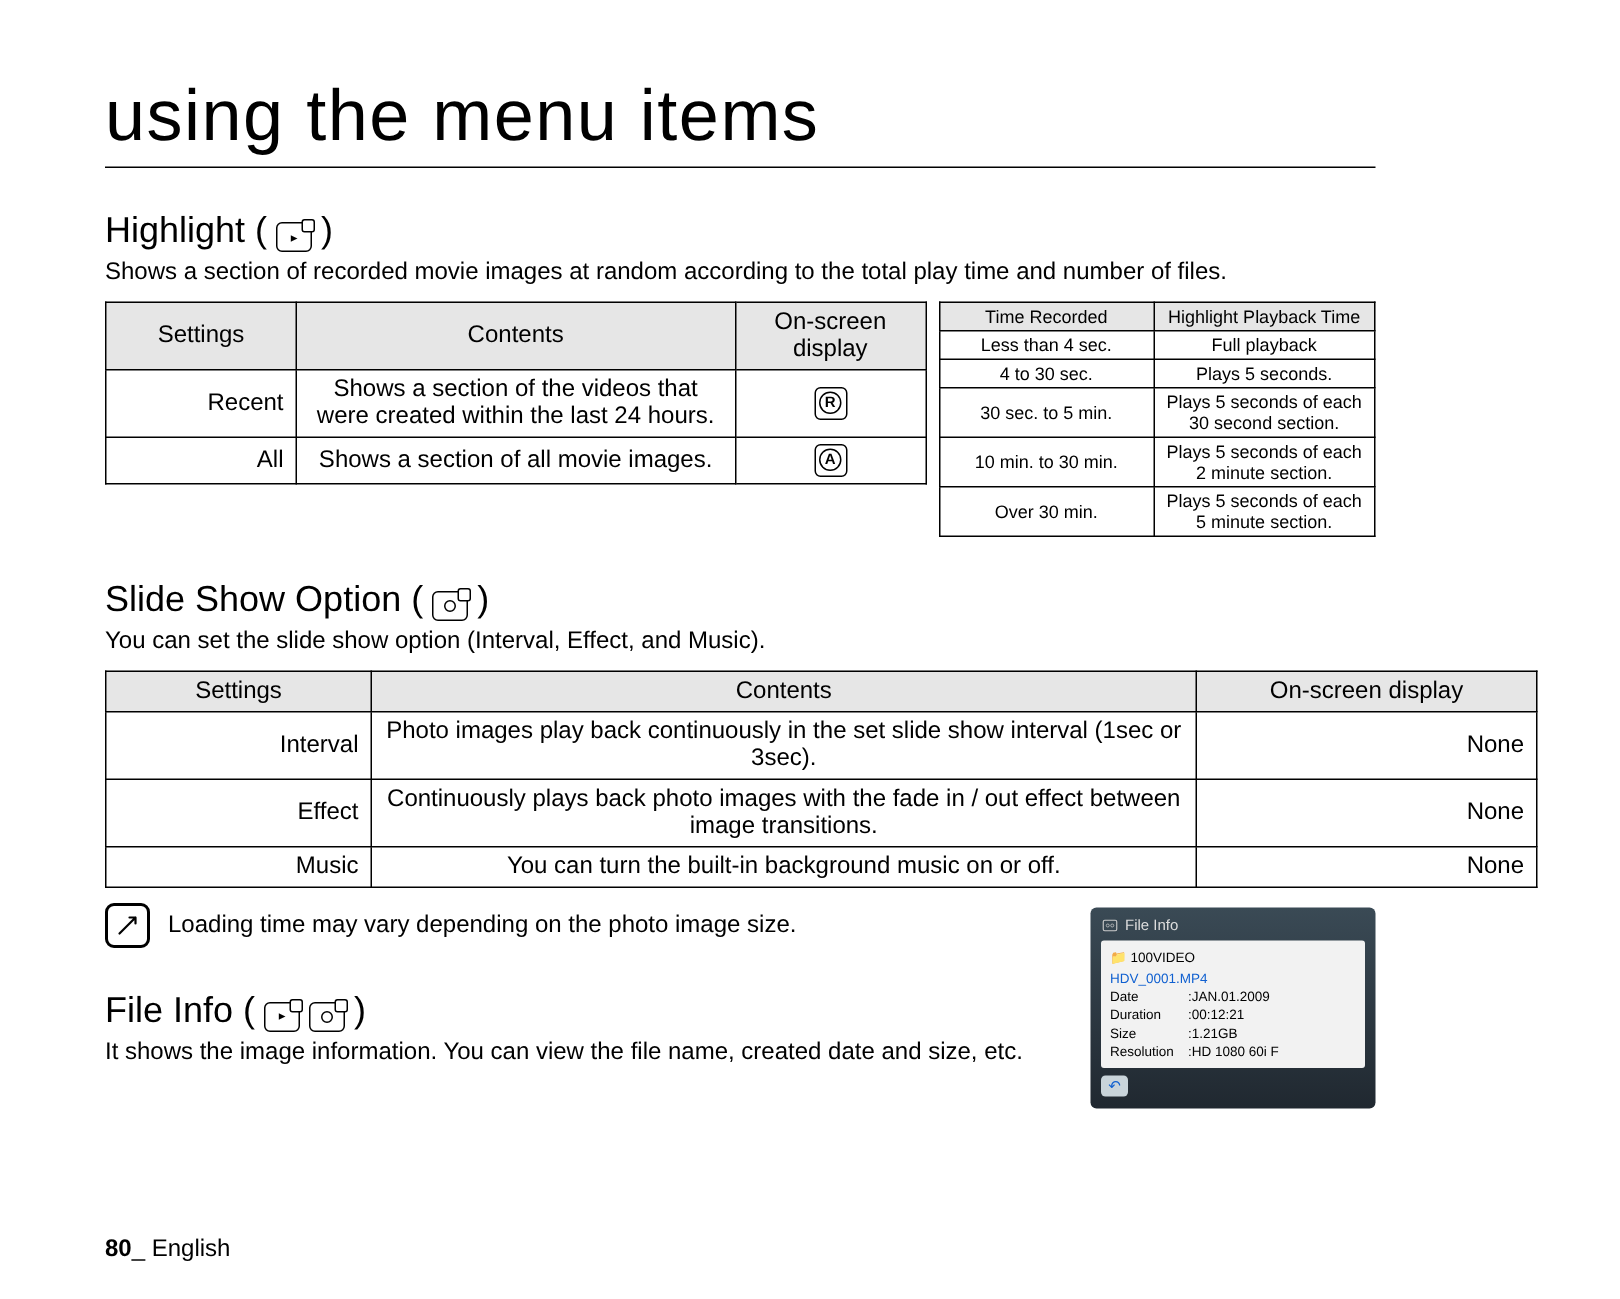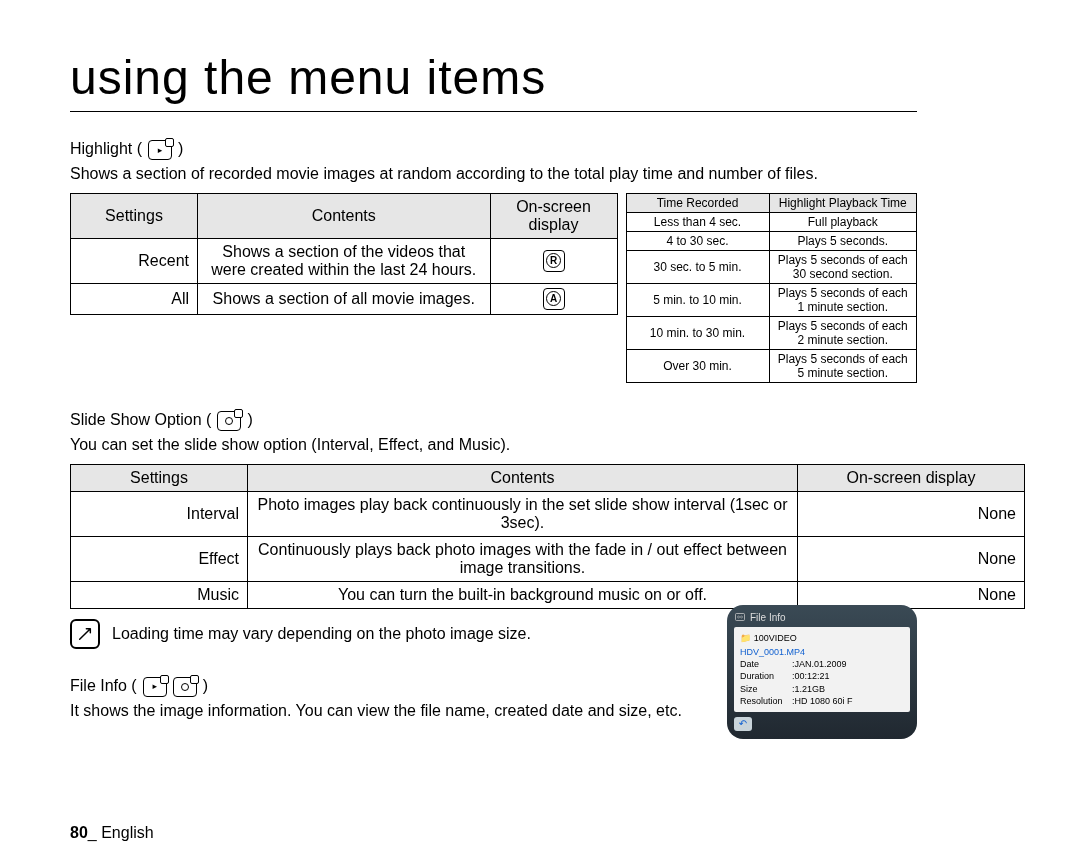--- a/index.html
+++ b/index.html
@@ -1,20 +1,20 @@
 <!DOCTYPE html>
 <html><head>
 <meta charset="utf-8">
 <style>
   html,body{margin:0;padding:0;background:#fff;color:#000;font-family:Helvetica,Arial,sans-serif}
   .page{width:972px;height:866px;box-sizing:border-box;padding:50px 55px 30px 70px;position:relative}
   .title{font-size:48px;font-weight:200;letter-spacing:1px;margin:0 0 6px 0}
   .rule{border:none;border-top:1px solid #000;margin:0 0 18px 0}
   .sec{margin-top:8px}
-  .h2{font-size:16px;font-weight:400;margin:28px 0 4px 0;display:flex;align-items:flex-start;gap:6px}
+  .h2{font-size:24px;font-weight:400;margin:28px 0 4px 0;display:flex;align-items:flex-end;gap:6px}
   .desc{font-size:16px;margin:0 0 8px 0;line-height:1.3}
   .twocol{display:flex;gap:8px;align-items:flex-start}
   table{border-collapse:collapse}
   .t1{width:620px}
   .t2{width:330px;font-size:12px}
   .t3{width:955px}
   th,td{border:1px solid #000;padding:4px 8px;text-align:center;vertical-align:middle;font-size:16px}
   .t2 th,.t2 td{font-size:12px;padding:2px 6px}
   th{background:#e6e6e6;font-weight:400;text-align:center}
   .t1 td:first-child,.t3 td:first-child{text-align:right}
@@ -27,21 +27,21 @@
   .footer{position:absolute;left:70px;bottom:24px;font-size:16px}
   .footer b{font-weight:700}
   
   .modeicon{display:inline-flex;width:22px;height:18px;border:1.5px solid #000;border-radius:4px;align-items:center;justify-content:center;font-size:11px;position:relative}
   .modeicon::after{content:"";position:absolute;right:-3px;top:-3px;width:7px;height:7px;border:1.2px solid #000;border-radius:2px;background:#fff}
   .modeicon.cam::before{content:"";width:6px;height:6px;border:1.2px solid #000;border-radius:50%}
   .modeicon.vid::before{content:"▸";font-size:9px;line-height:1}
   .circleletter{display:inline-flex;width:20px;height:20px;border:1.4px solid #000;border-radius:4px;align-items:center;justify-content:center;font-size:10px;font-weight:700;position:relative}
   .circleletter span{display:inline-flex;width:13px;height:13px;border:1.2px solid #000;border-radius:50%;align-items:center;justify-content:center}
   
-  .fileinfo{position:absolute;right:55px;top:605px;width:190px;background:linear-gradient(#3a4a55,#202830);border-radius:16px;padding:6px 7px 8px 7px;box-sizing:border-box;color:#eee;font-size:9px}
+  .fileinfo{position:absolute;right:55px;top:605px;width:190px;background:linear-gradient(#3a4a55,#202830);border-radius:4px;padding:6px 7px 8px 7px;box-sizing:border-box;color:#eee;font-size:9px}
   .fi-title{color:#ddd;font-size:10px;margin-bottom:4px;display:flex;align-items:center;gap:4px}
   .fi-card{background:#f2f2f2;color:#000;border-radius:2px;padding:5px 6px;font-size:9px;line-height:1.35}
   .fi-folder{font-size:9px;margin-bottom:2px}
   .fi-link{color:#1060d0}
   .fi-row{display:flex}
   .fi-row .k{width:52px}
   .fi-back{display:inline-flex;width:18px;height:14px;background:#c9d4da;border-radius:3px;margin-top:5px;align-items:center;justify-content:center;color:#1060d0;font-size:10px}
 </style>
 </head>
 <body>
@@ -95,24 +95,20 @@
             </tr>
         <tr>
               <td>4 to 30 sec.</td>
               <td>Plays 5 seconds.</td>
             </tr>
         <tr>
               <td>30 sec. to 5 min.</td>
               <td>Plays 5 seconds of each 30 second section.</td>
             </tr>
         <tr>
-              <td>5 min. to 10 min.</td>
-              <td>Plays 5 seconds of each 1 minute section.</td>
-            </tr>
-        <tr>
               <td>10 min. to 30 min.</td>
               <td>Plays 5 seconds of each 2 minute section.</td>
             </tr>
         <tr>
               <td>Over 30 min.</td>
               <td>Plays 5 seconds of each 5 minute section.</td>
             </tr>
       </tbody>
         </table>
     </div>

